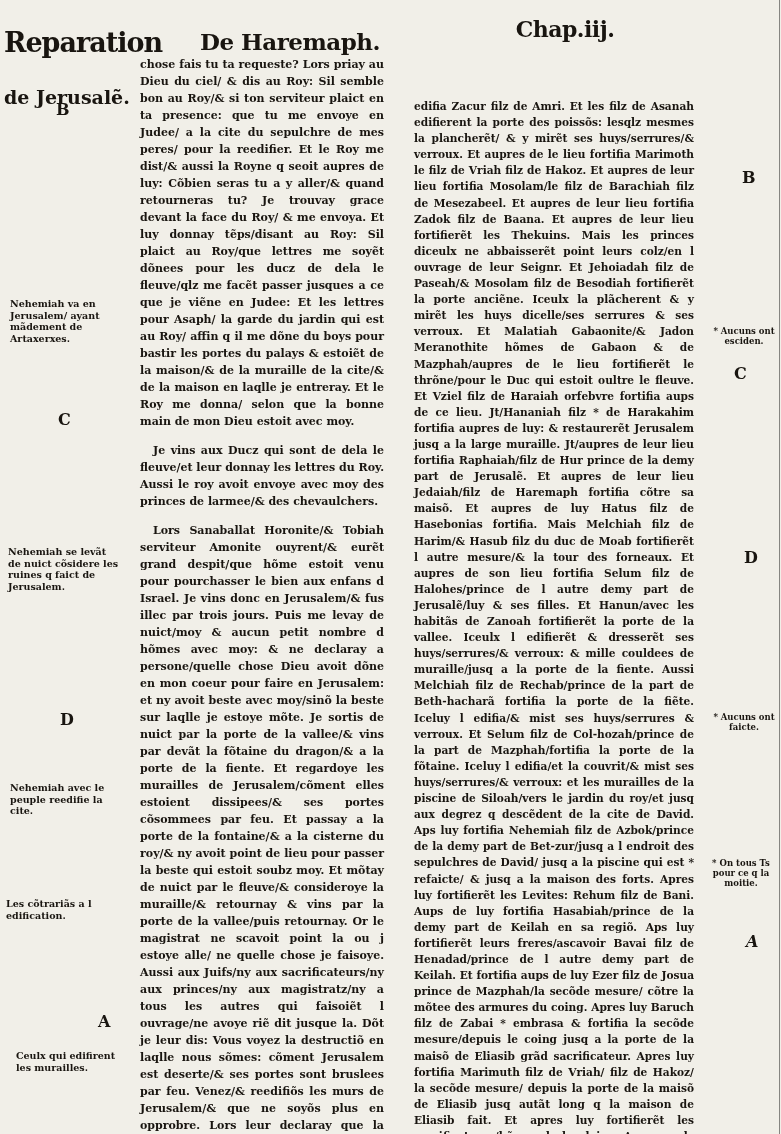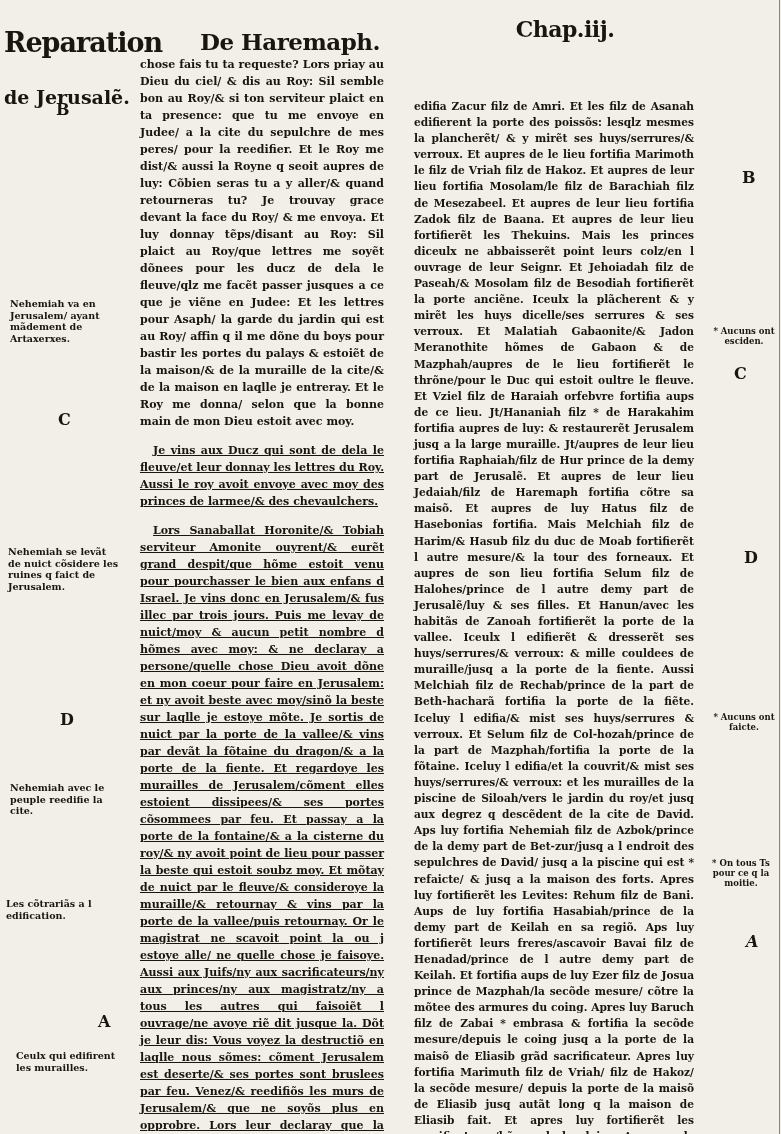--- a/index.html
+++ b/index.html
@@ -14,21 +14,21 @@
   .scan-edge{position:absolute; right:1px; top:0; bottom:0; width:1px; background:#6b6a66; opacity:.8;}
   .running-title{position:absolute; left:4px; top:28px; font-size:27px; letter-spacing:-1px; line-height:30px;}
   .running-sub{position:absolute; left:4px; top:66px; font-size:19px;margin-top:20px;}
   .header-center{position:absolute; left:150px; top:28px; width:280px; text-align:center; font-size:23px; letter-spacing:-0.5px;}
   .header-right{position:absolute; left:470px; top:16px; width:190px; text-align:center; font-size:22px; letter-spacing:-0.5px;}
 
   .col{position:absolute; text-align:justify;}
   .col-1{left:128px; top:44px; width:268px; font-size:11px; line-height:17px;}
   .col-2{left:402px; top:86px; width:304px; font-size:10.6px; line-height:16.1px;}
   .col p{margin:12px; padding:0;}
-  .col p.indent{text-indent:13px;text-decoration:underline;}
+  .col p.indent{text-indent:13px;}
 
   .mnote{position:absolute; font-size:9.5px; line-height:11.5px; text-align:left;margin-top:20px;}
   .mletter{position:absolute; font-size:16px; line-height:16px;}
   .mletter.swash{font-style:italic;}
   .rnote{position:absolute; font-size:8.5px; line-height:10px; text-align:center;}
 </style>
 </head>
 <body>
 
 <div class="page">

